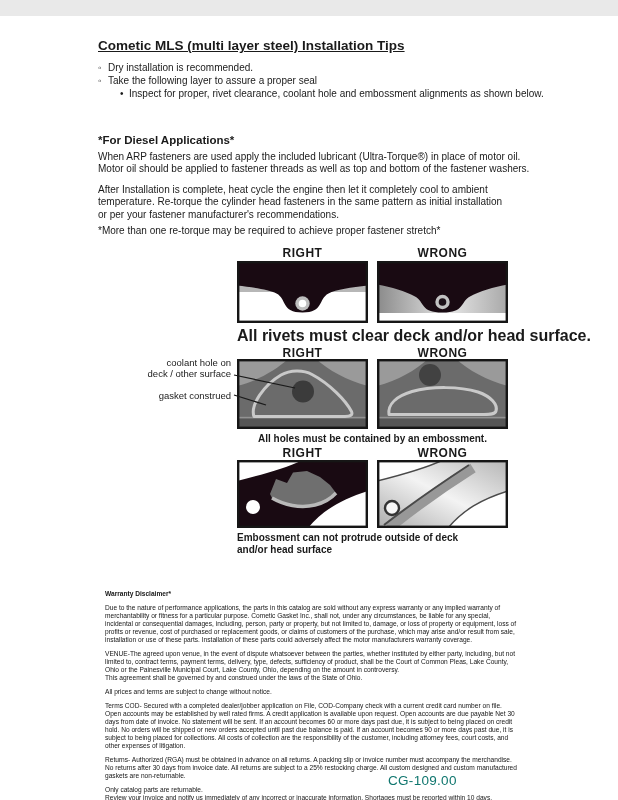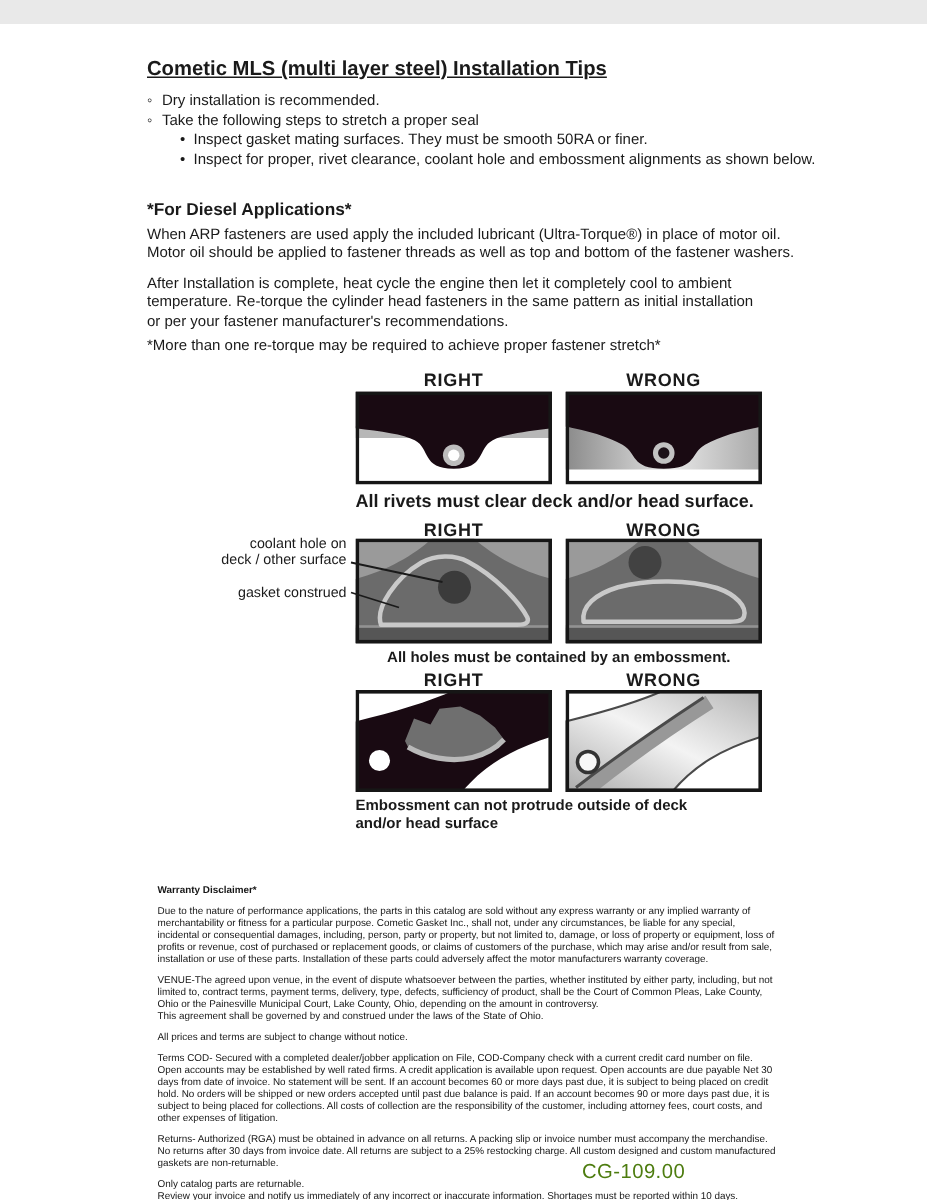--- a/index.html
+++ b/index.html
@@ -23,52 +23,51 @@
   .note{position:absolute;left:98px;top:209px;}
 
   .fig{position:absolute;}
   .fig1{left:237px;top:230px;width:271px;height:96px;}
   .fig2{left:98px;top:328px;width:412px;height:104px;}
   .fig3{left:237px;top:428px;width:271px;height:112px;}
   .hdr{position:absolute;width:131px;text-align:center;font-size:12px;font-weight:bold;letter-spacing:.5px;}
   .fig1 .hdr{top:0;} .fig1 .h-left{left:0;} .fig1 .h-right{left:140px;}
   .fig1 .panel{position:absolute;top:15px;width:131px;height:62px;}
   .fig1 .p-left{left:0;} .fig1 .p-right{left:140px;}
-  .fig1 .cap{position:absolute;left:0;top:81px;font-size:12px;font-weight:bold;white-space:nowrap;}
+  .fig1 .cap{position:absolute;left:0;top:81px;font-size:16px;font-weight:bold;white-space:nowrap;}
 
   .fig2 .hdr{top:2px;} .fig2 .h-left{left:139px;} .fig2 .h-right{left:279px;}
   .fig2 .panel{position:absolute;top:15px;width:131px;height:70px;}
   .fig2 .p-left{left:139px;} .fig2 .p-right{left:279px;}
   .fig2 .cap{position:absolute;left:139px;top:89px;width:271px;text-align:center;font-size:10px;font-weight:bold;white-space:nowrap;}
   .fig2 .ann{position:absolute;width:133px;text-align:right;font-size:9.5px;line-height:11px;white-space:nowrap;}
   .fig2 .ann1{left:0;top:13px;}
   .fig2 .ann2{left:0;top:46px;}
   .fig2 .leads{position:absolute;left:0;top:0;width:412px;height:104px;pointer-events:none;}
 
   .fig3 .hdr{top:2px;} .fig3 .h-left{left:0;} .fig3 .h-right{left:140px;}
   .fig3 .panel{position:absolute;top:16px;width:131px;height:68px;}
   .fig3 .p-left{left:0;} .fig3 .p-right{left:140px;}
   .fig3 .cap{position:absolute;left:0;top:88px;font-size:10px;font-weight:bold;line-height:11.5px;}
 
   .footer{position:absolute;left:105px;top:574px;width:413px;color:#161616;}
   .footer .fh{font-size:6.6px;font-weight:bold;margin:0 0 6px 0;}
   .footer p{font-size:6.6px;line-height:8px;margin:0 0 6px 0;text-align:left;}
-  .page-code{position:absolute;left:388px;top:757px;font-size:13.5px;color:#4d7c0f;letter-spacing:.3px;}
+  .page-code{position:absolute;left:388px;top:757px;font-size:13.5px;color:#0f766e;letter-spacing:.3px;}
 </style>
 </head>
 <body>
 
 <div class="page">
 
   <div class="title">Cometic MLS (multi layer steel) Installation Tips</div>
 
   <div class="bullets">
     <div class="li"><span class="mk">◦</span><span>Dry installation is recommended.</span></div>
-    <div class="li"><span class="mk">◦</span><span>Take the following steps to stretch a proper seal</span></div>
-    <div class="li sub"><span class="mk">•</span><span>Inspect gasket mating surfaces.  They must be smooth 50RA or finer.</span></div>
+    <div class="li"><span class="mk">◦</span><span>Take the following layer to assure a proper seal</span></div>
     <div class="li sub"><span class="mk">•</span><span>Inspect for proper, rivet clearance, coolant hole and embossment alignments as shown below.</span></div>
   </div>
 
   <div class="diesel-heading">*For Diesel Applications*</div>
 
   <div class="para p1">
     <div class="ln">When ARP fasteners are used apply the included lubricant (Ultra-Torque®) in place of motor oil.</div>
     <div class="ln">Motor oil should be applied to fastener threads as well as top and bottom of the fastener washers.</div>
   </div>
 

